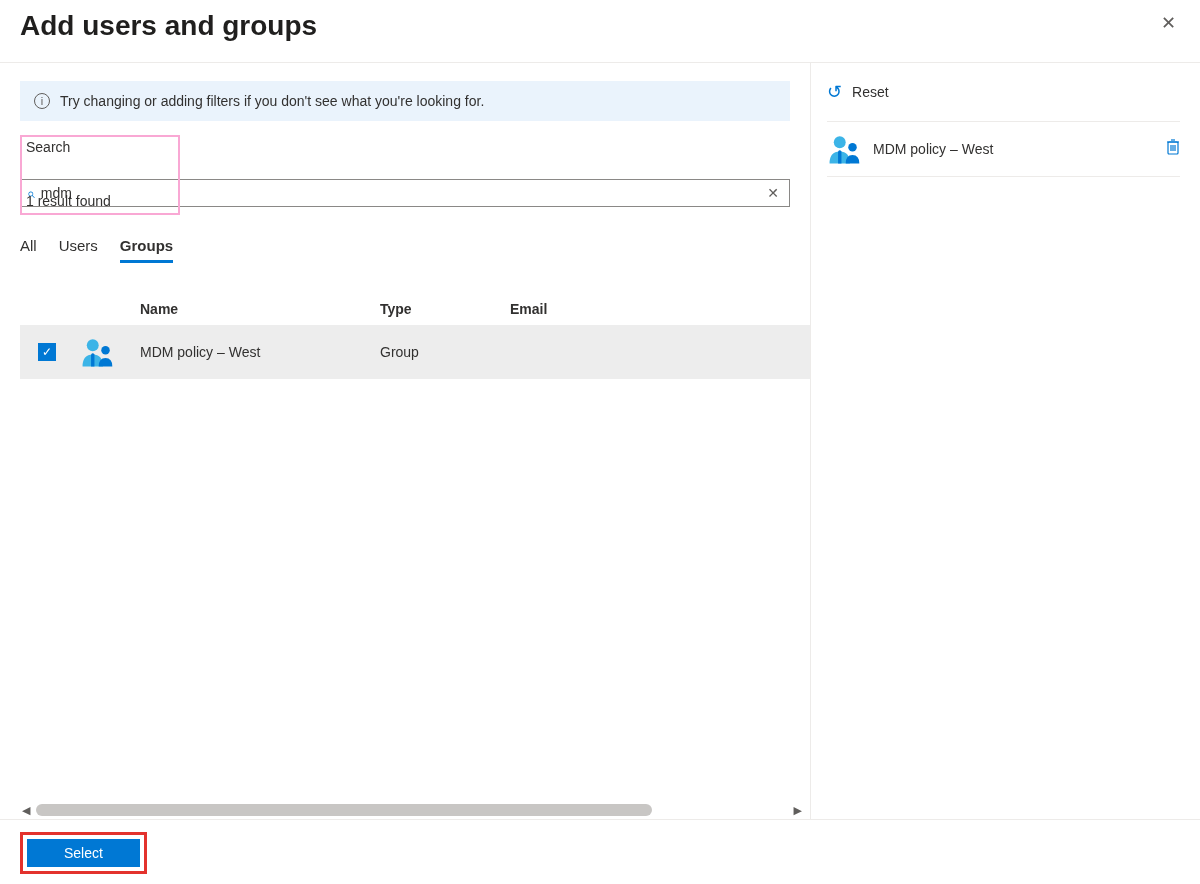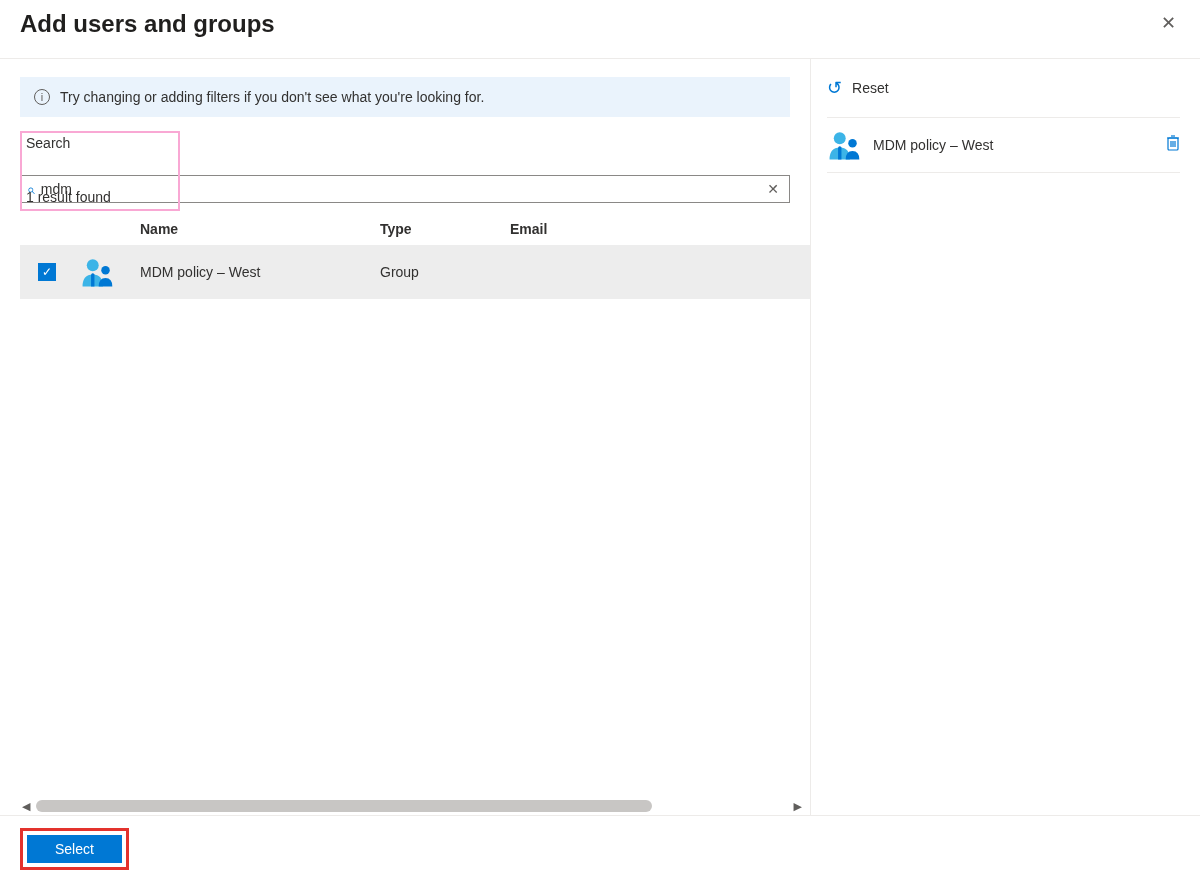--- a/index.html
+++ b/index.html
@@ -13,21 +13,21 @@
       overflow: hidden;
       position: relative;
     }
     .header {
       display: flex;
       justify-content: space-between;
       align-items: flex-start;
       padding: 10px 20px 20px 20px;
     }
     .title {
-      font-size: 24px;
+      font-size: 28px;
       font-weight: 600;
       color: #201f1e;
     }
     .close-x {
       font-size: 18px;
       color: #605e5c;
       cursor: pointer;
       padding: 4px;
       line-height: 1;
     }
@@ -232,21 +232,21 @@
     }
     .select-btn-wrap {
       border: 3px solid #e3322d;
       display: inline-block;
       padding: 4px;
     }
     .select-btn {
       background: #0078d4;
       color: #fff;
       border: none;
-      padding: 6px 28px;
+      padding: 6px 37px;
       font-size: 14px;
       cursor: pointer;
     }
   </style>
 </head>
 <body>
 
 <div class="header">
   <div class="title">Add users and groups</div>
   <div class="close-x">✕</div>
@@ -268,20 +268,25 @@
     </div>
 
     <div class="search-row-wrapper">
       <div class="search-box">
         <span class="search-icon">⌕</span>
         <input type="text" value="mdm" style="">
         <span class="clear-x">✕</span>
       </div>
     </div>
 
+    <div class="tabs">
+      <div class="tab">All</div>
+      <div class="tab">Users</div>
+      <div class="tab active">Groups</div>
+    </div>
 
     <div class="table-header">
       <div class="col-check"></div>
       <div class="col-icon"></div>
       <div class="col-name">Name</div>
       <div class="col-type">Type</div>
       <div class="col-email">Email</div>
     </div>
 
     <div class="table-row">

